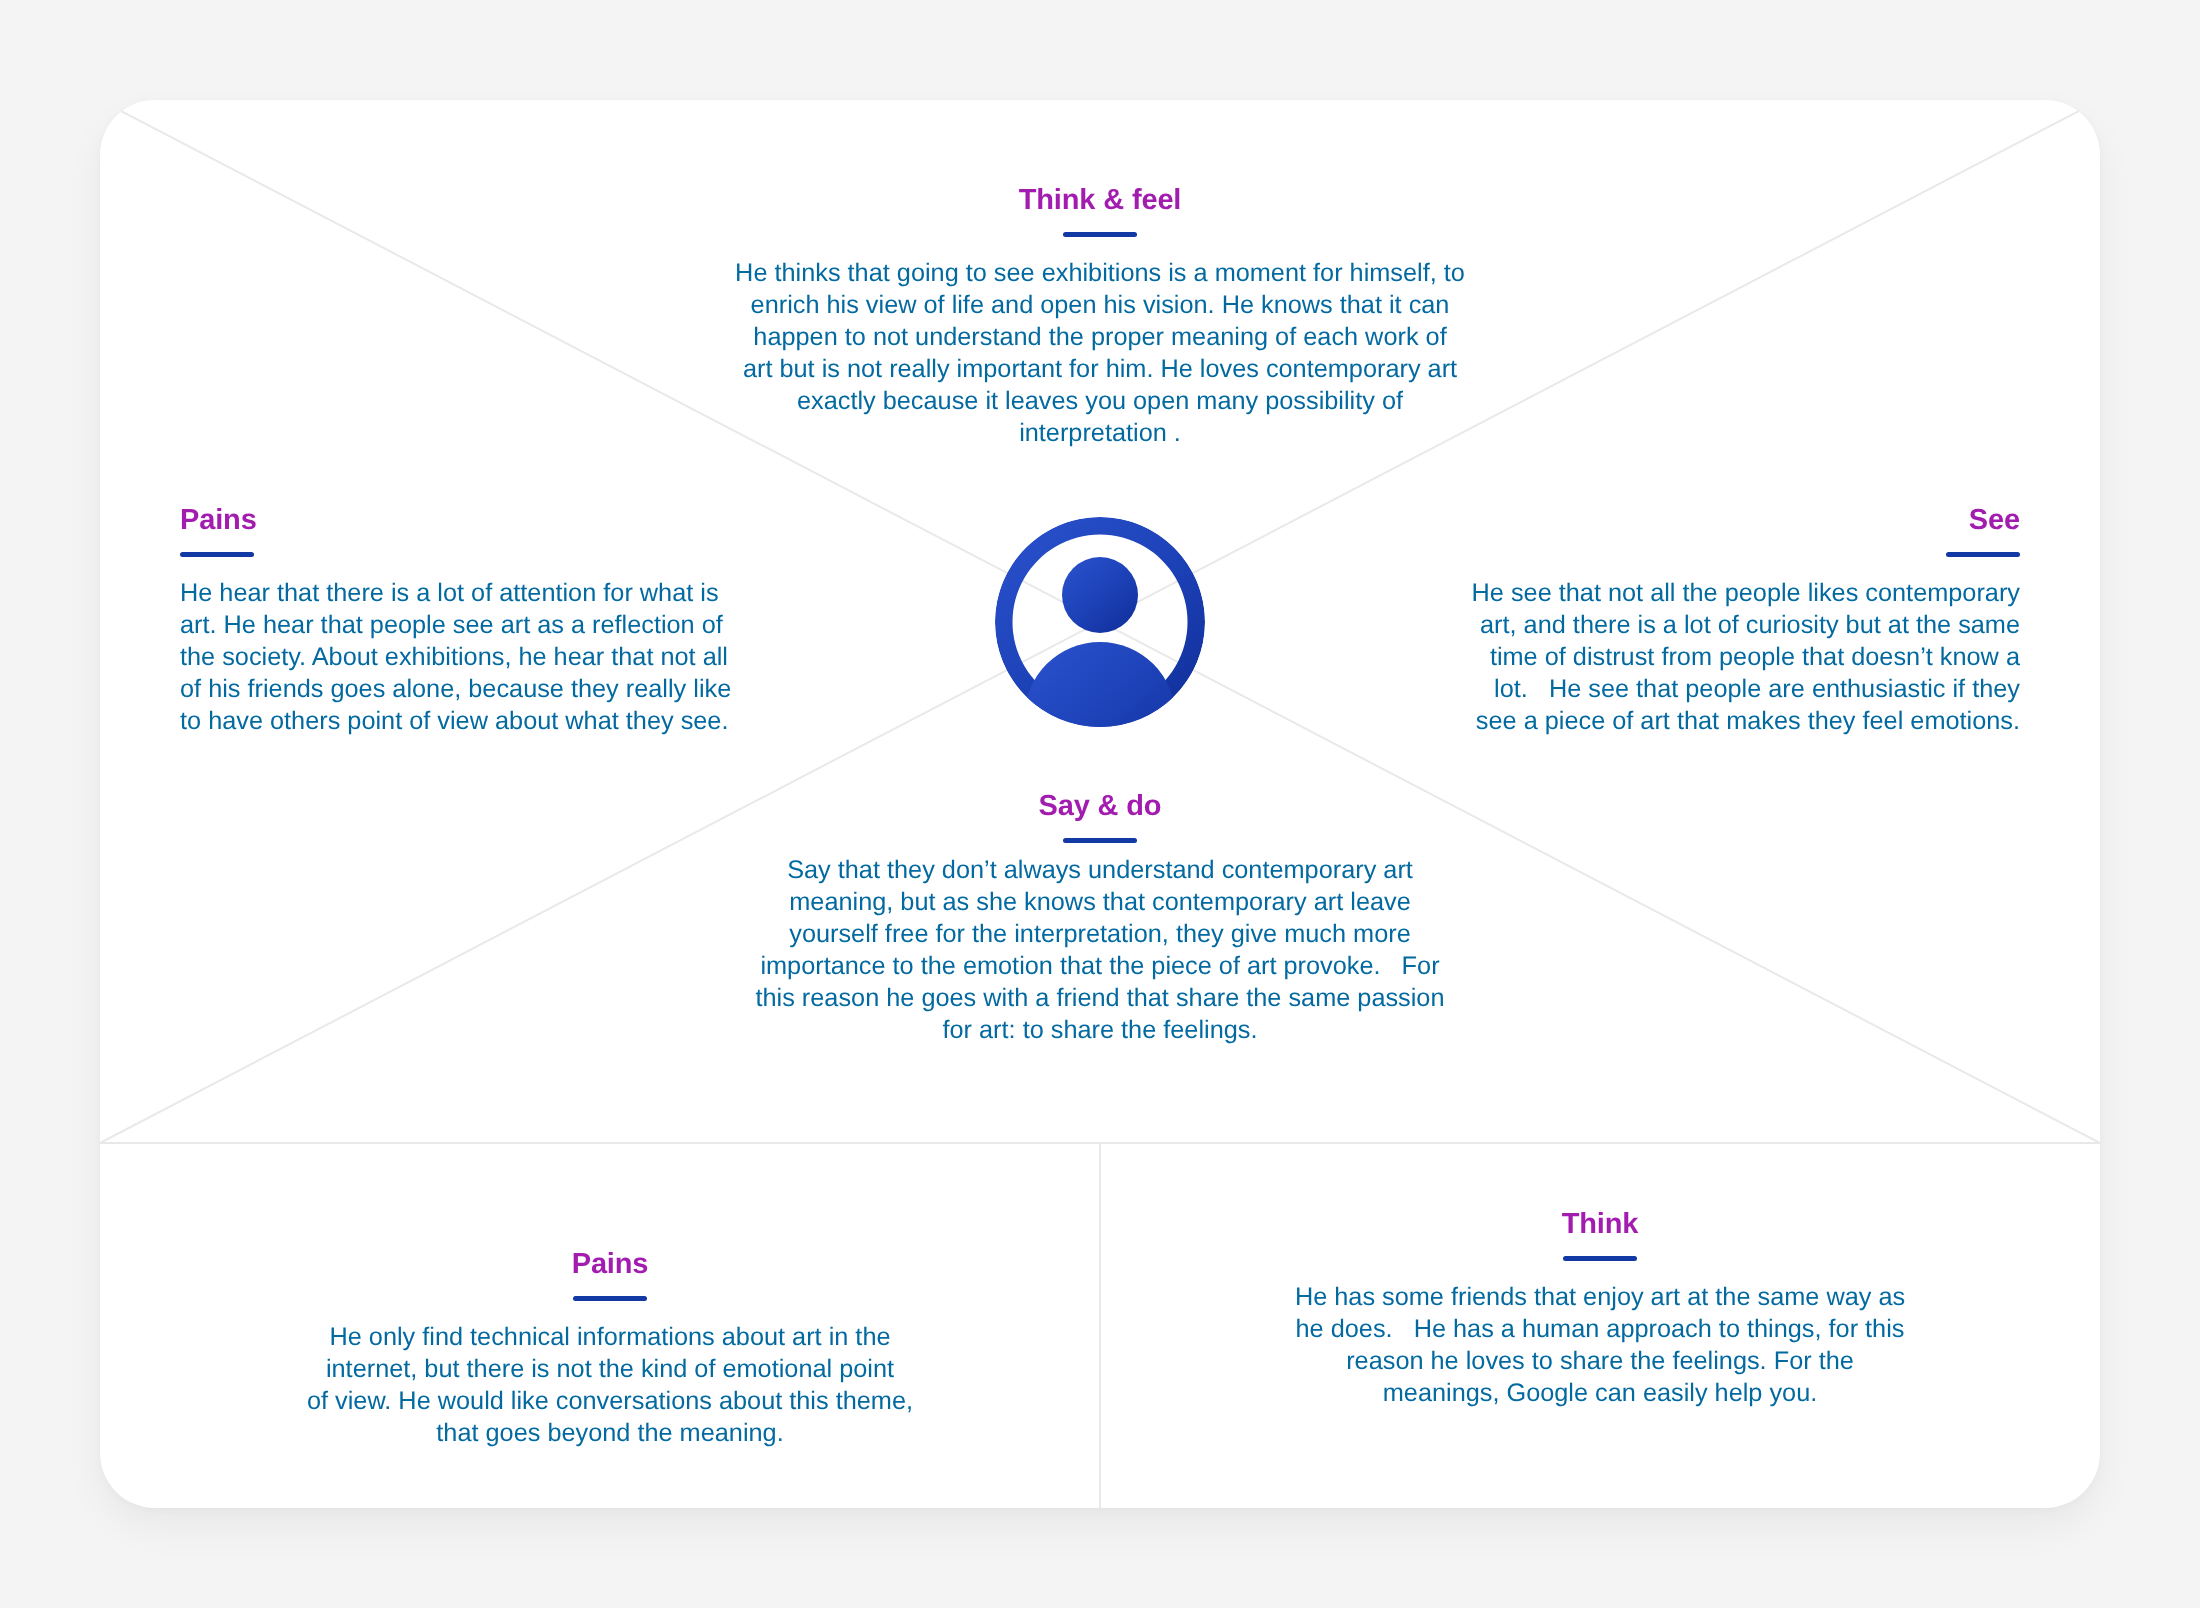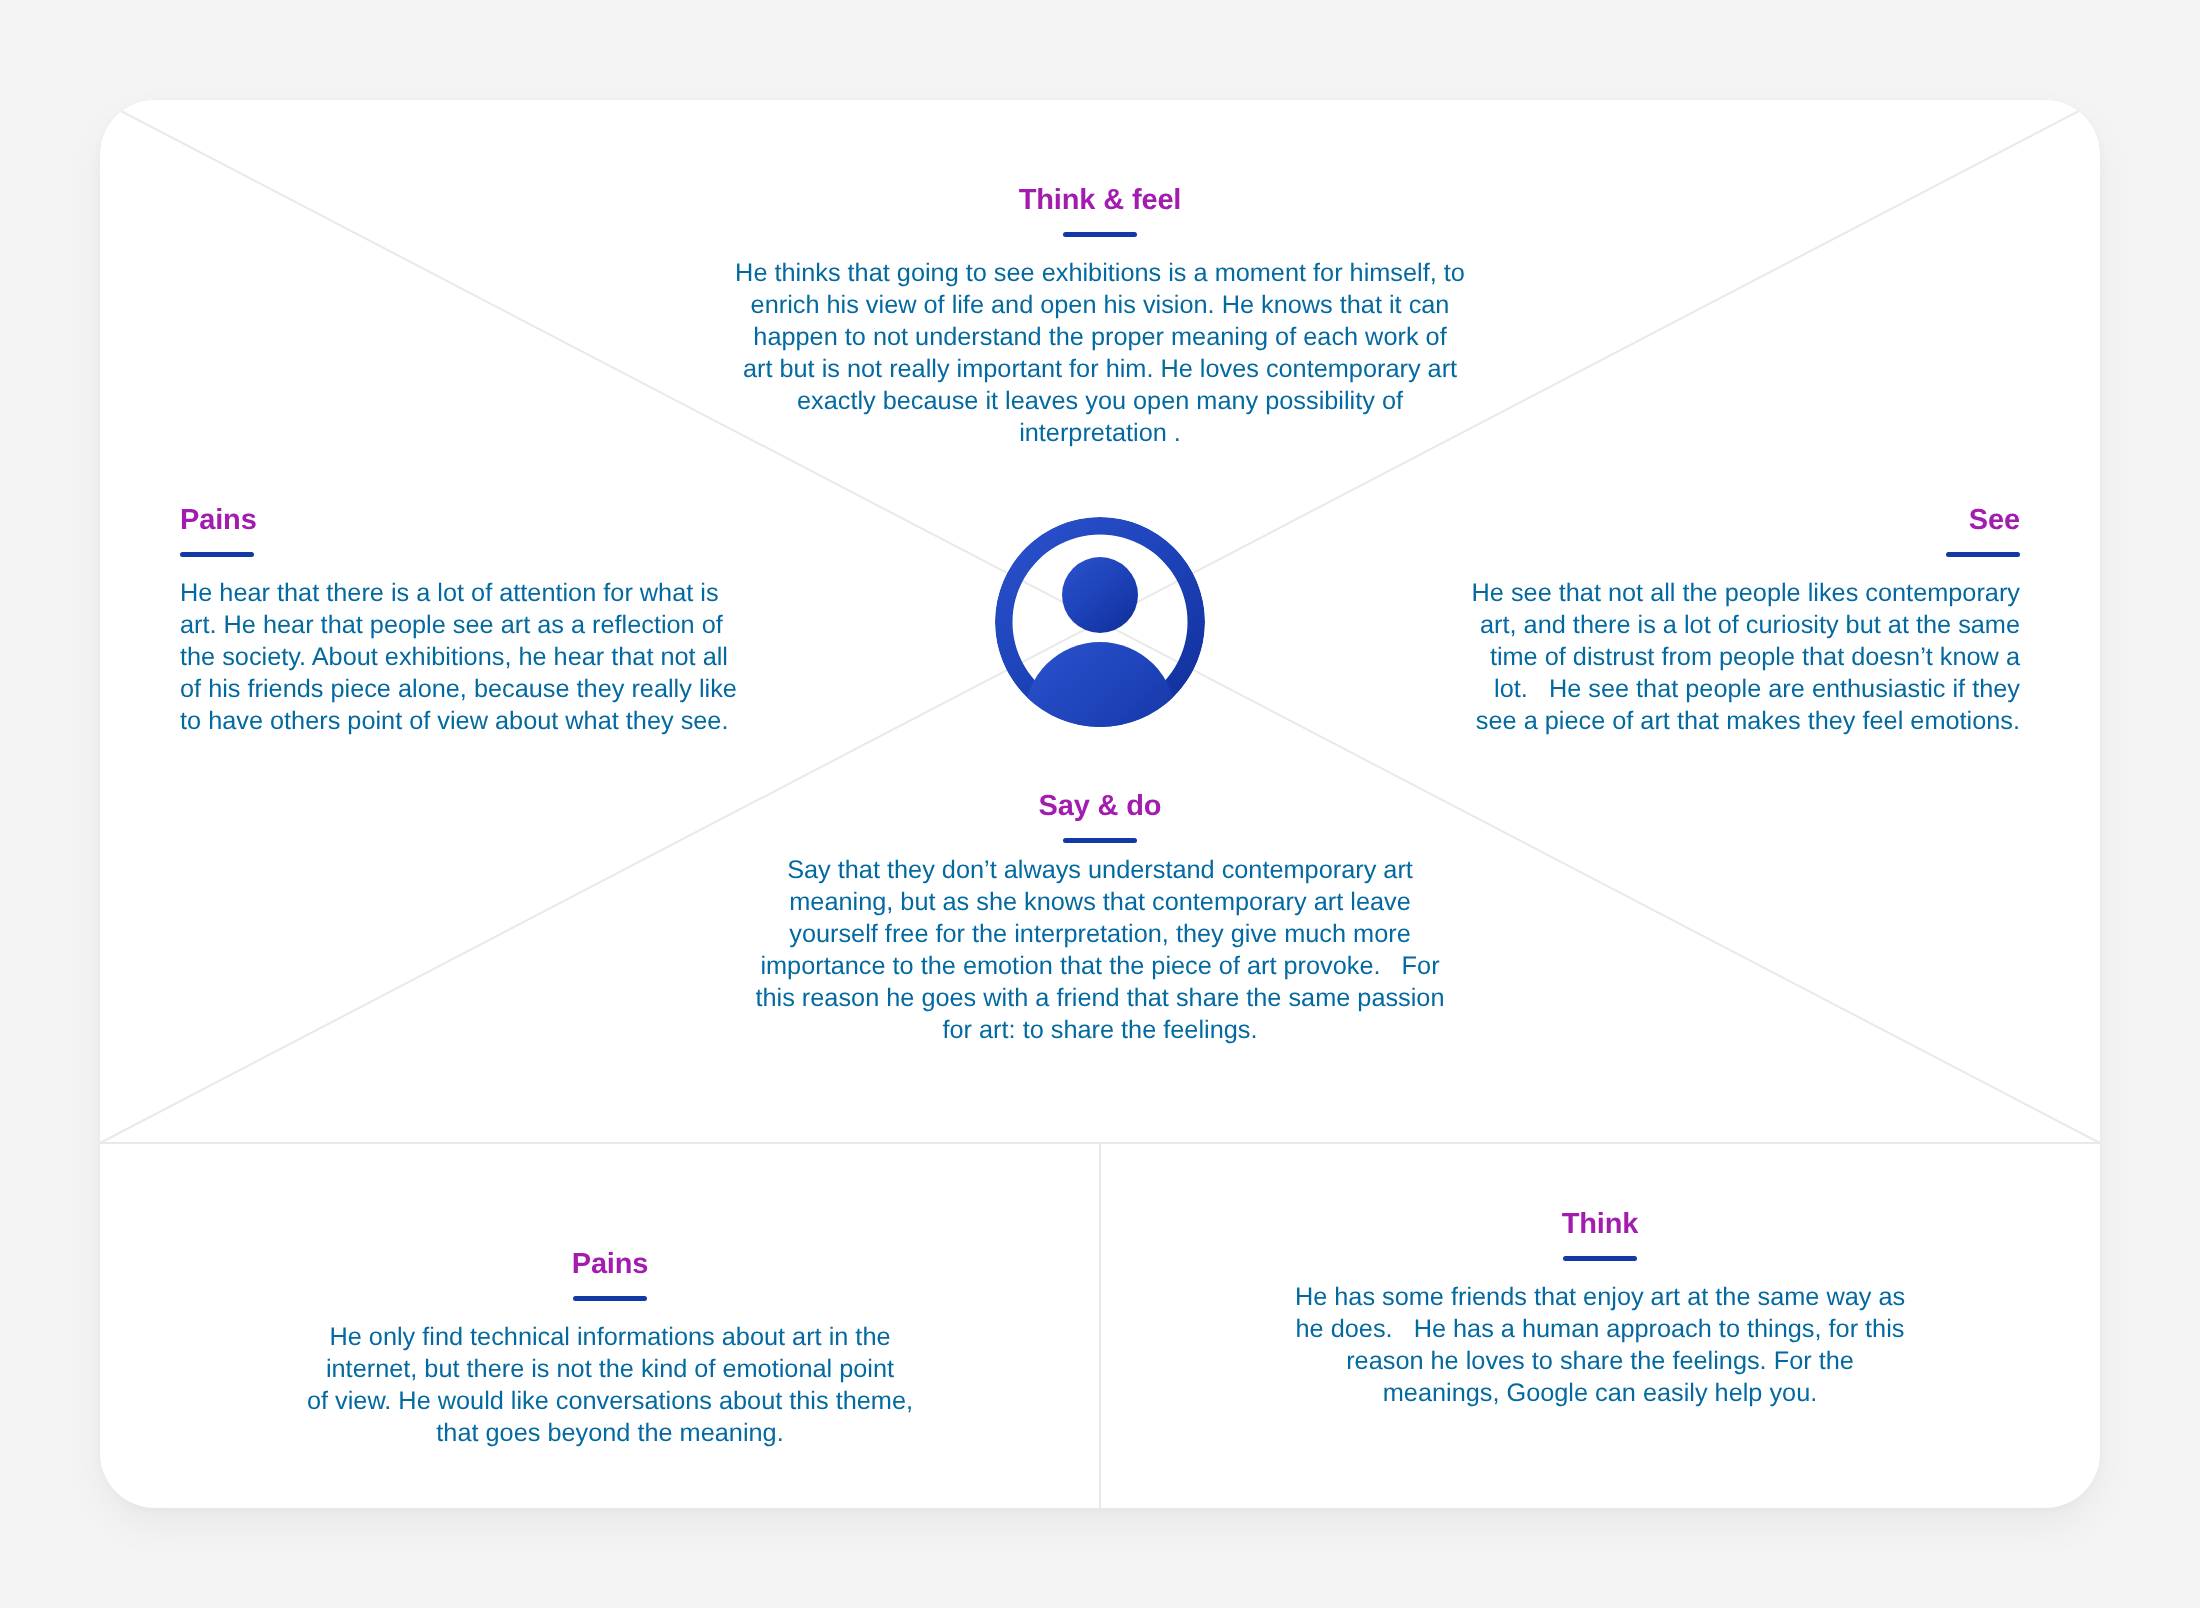--- a/index.html
+++ b/index.html
@@ -94,21 +94,21 @@
 exactly because it leaves you open many possibility of
 interpretation .</div>
     </div>
 
     <div class="sec sec-hear">
       <div class="title">Pains</div>
       <div class="rule"></div>
       <div class="body">He hear that there is a lot of attention for what is
 art. He hear that people see art as a reflection of
 the society. About exhibitions, he hear that not all
-of his friends piece alone, because they really like
+of his friends goes alone, because they really like
 to have others point of view about what they see.</div>
     </div>
 
     <div class="sec sec-see">
       <div class="title">See</div>
       <div class="rule"></div>
       <div class="body">He see that not all the people likes contemporary
 art, and there is a lot of curiosity but at the same
 time of distrust from people that doesn’t know a
 lot.   He see that people are enthusiastic if they

